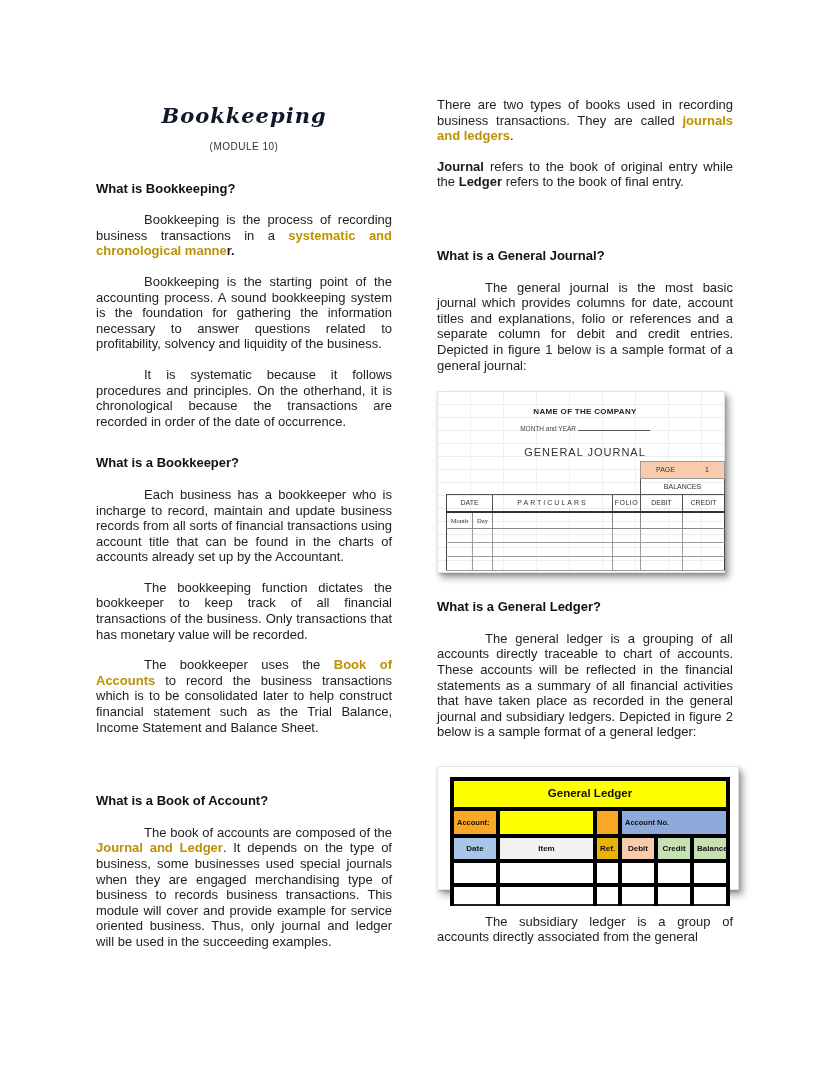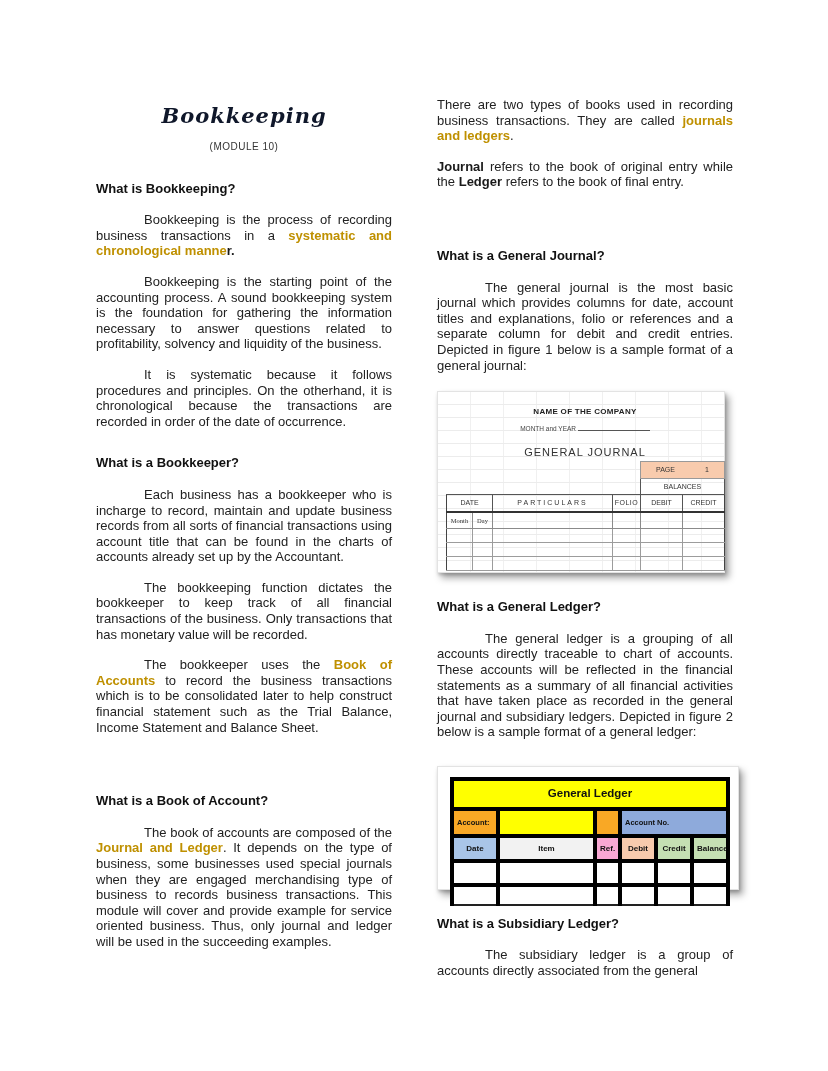--- a/index.html
+++ b/index.html
@@ -50,21 +50,21 @@
   .l-table{width:276px;font-size:8px;color:#111;border:2px solid #222;}
   .l-table td{border:4px solid #000000;padding:3px;text-align:center;overflow:hidden;white-space:nowrap;}
   .l-title{background:#FFFF00;font-weight:bold;font-size:11.5px;height:20px;color:#111;}
   .l-acct-row td{height:17px;font-size:7.5px;font-weight:bold;}
   .bg-orange{background:#F9A825;}
   .bg-yellow{background:#FFFF00;}
   .bg-blue{background:#8EAADB;}
   .l-head-row td{height:15px;font-weight:bold;font-size:8px;}
   .bg-date{background:#A9C5E8;}
   .bg-item{background:#F2F2F2;}
-  .bg-ref{background:#f9a8d4;}
+  .bg-ref{background:#eab308;}
   .bg-debit{background:#F8CBAD;}
   .bg-credit{background:#C5E0B3;}
   .l-blank td{height:14px;background:#fff;}
   .l-blank2 td{height:11px;background:#fff;border-bottom:none;}
   .tal{text-align:left !important;padding-left:3px !important;}
 </style>
 </head>
 <body>
 
 <div class="page">
@@ -220,18 +220,17 @@
               <td></td>
               <td></td>
               <td></td>
               <td></td>
               <td></td>
         </tr>
       </tbody>
         </table>
     </div>
 
-    <p class="heading">What is a Subsidiary Ledger?</p>
 
     <p class="indent">The subsidiary ledger is a group of accounts directly associated from the general</p>
   </div>
 
 </div>
 
 </body></html>

